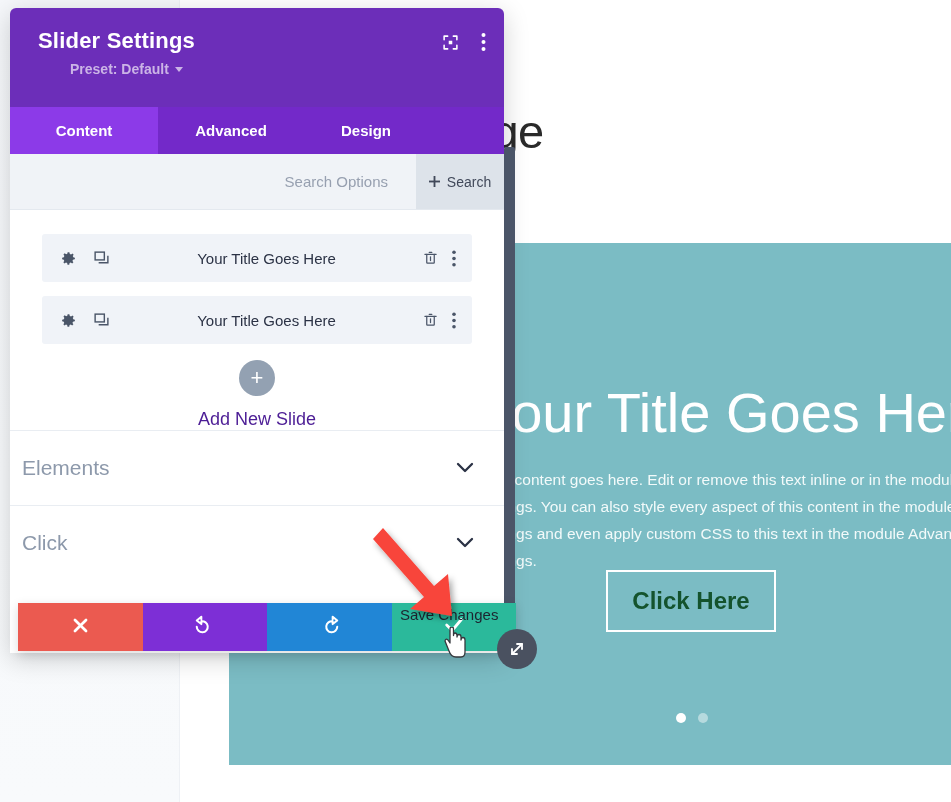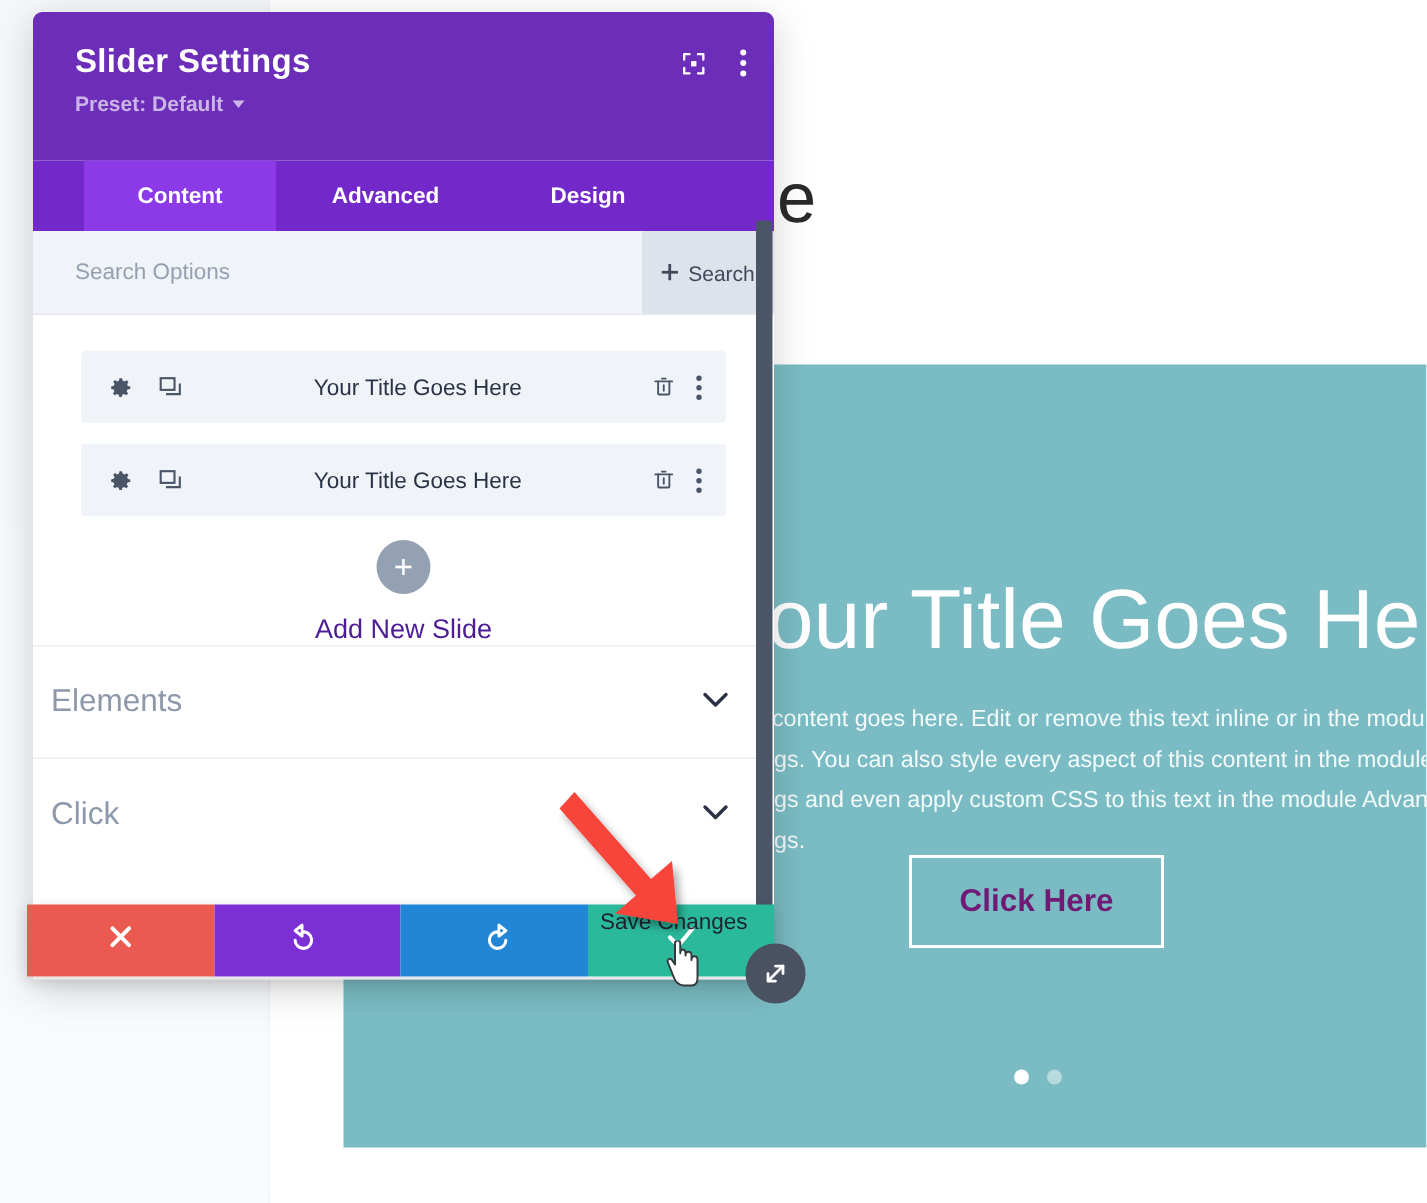--- a/index.html
+++ b/index.html
@@ -37,80 +37,81 @@
     font-size: 56px; font-weight: 300; color: #ffffff;
     white-space: nowrap; letter-spacing: 0px;
   }
   .hero-body {
     position: absolute; left: 250px; top: 223px;
     width: 560px; color: #f2fafa; font-size: 15.5px; line-height: 27px;
   }
   .hero-btn {
     position: absolute; left: 377px; top: 327px;
     width: 170px; height: 62px;
-    border: 2px solid #ffffff; color: #701a75;
+    border: 2px solid #ffffff; color: #14532d;
     display: flex; align-items: center; justify-content: center;
-    font-size: 21px; font-weight: 700;
+    font-size: 24px; font-weight: 700;
   }
   .hero-dots { position: absolute; left: 447px; top: 470px; display: flex; gap: 12px; }
   .hero-dot { width: 10px; height: 10px; border-radius: 50%; background: rgba(255,255,255,.45); }
   .hero-dot.active { background: #ffffff; }
 
   .resize-handle {
     position: absolute; left: 497px; top: 629px;
     width: 40px; height: 40px; border-radius: 50%;
     background: #4a5160;
     display: flex; align-items: center; justify-content: center;
     z-index: 40;
   }
 
   
   .modal {
-    position: absolute; left: 22px; top: 8px; width: 494px; height: 645px;
+    position: absolute; left: 10px; top: 8px; width: 494px; height: 645px;
     background: #ffffff;
     border-radius: 6px 6px 0 0;
     box-shadow: 0 6px 26px rgba(0,0,0,.18);
     overflow: hidden;
     z-index: 20;
   }
   .modal-header {
     height: 99px; background: #6c2eb9;
     padding: 20px 22px 0 28px; position: relative;
   }
   .modal-title { color: #ffffff; font-size: 22px; font-weight: 700; letter-spacing: .2px; }
   .modal-preset {
     margin-top: 7px; color: #cbb4e6; font-size: 14px; font-weight: 700;
-    display: inline-flex; align-items: center; gap: 6px;
+    display: inline-flex; align-items: center; gap: 6px; margin-left: 32px;
   }
   .caret-dn {
     width: 0; height: 0; border-left: 4px solid transparent;
     border-right: 4px solid transparent; border-top: 5px solid #cbb4e6;
     display: inline-block;
   }
   .hdr-icons { position: absolute; right: 18px; top: 24px; display: flex; align-items: center; gap: 22px; }
   .hdr-icon { cursor: pointer; display: flex; align-items: center; justify-content: center; }
 
   .tabs { display: flex; height: 47px; background: #7329c9; }
   .tab {
     flex: 0 0 auto; display: flex; align-items: center; justify-content: center;
     color: #ffffff; font-size: 15px; font-weight: 700; cursor: pointer;
   }
-  .tab.t0 { width: 128px; margin-left: 34px; }
+  .tab.t0 { width: 148px; }
   .tab.t1 { width: 124px; }
   .tab.t2 { width: 146px; }
   .tab.active { background: #8c3ae8; }
 
   .searchbar {
     height: 56px; background: #f0f3f7; display: flex; align-items: stretch;
     border-bottom: 1px solid #e4e9ef;
   }
   .search-input {
     flex: 1; border: none; outline: none; background: transparent;
     padding: 0 28px; font-size: 15px; color: #6b7689;
     font-family: "Liberation Sans", sans-serif;
+    text-align: right;
   }
   .search-input::placeholder { color: #97a0b0; }
   .filter-btn {
     width: 88px; background: #dde3ea; color: #41495a;
     display: flex; align-items: center; justify-content: center; gap: 7px;
     font-size: 14px; cursor: pointer;
   }
 
   .modal-body { height: 443px; background: #fff; position: relative; overflow: hidden; }
 

